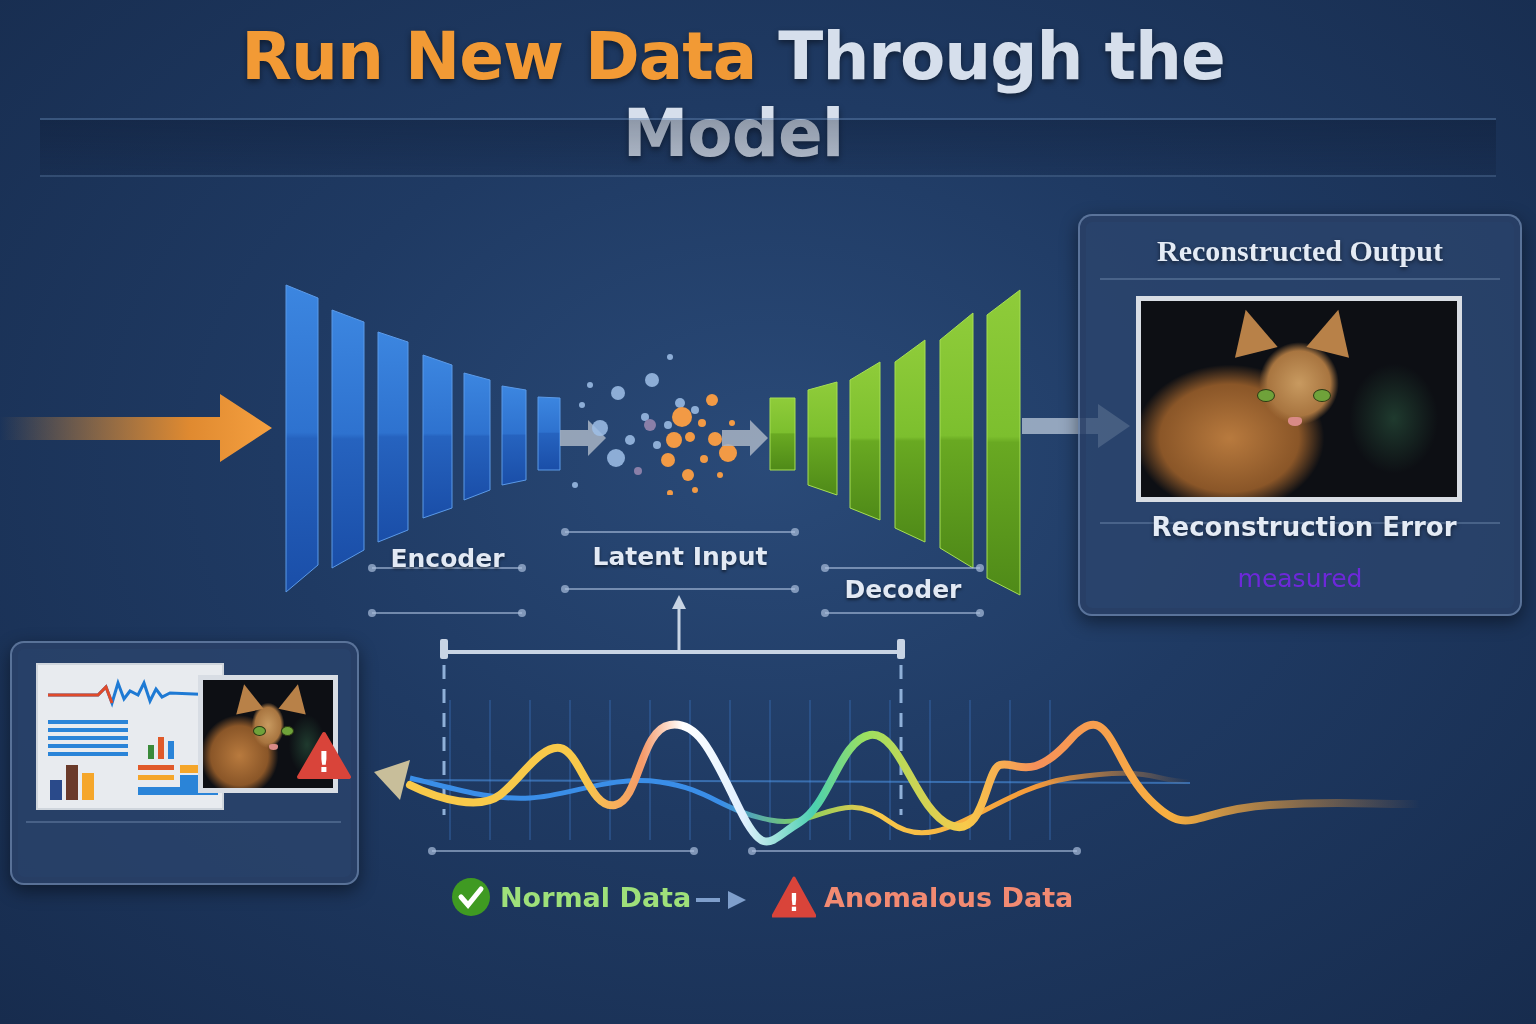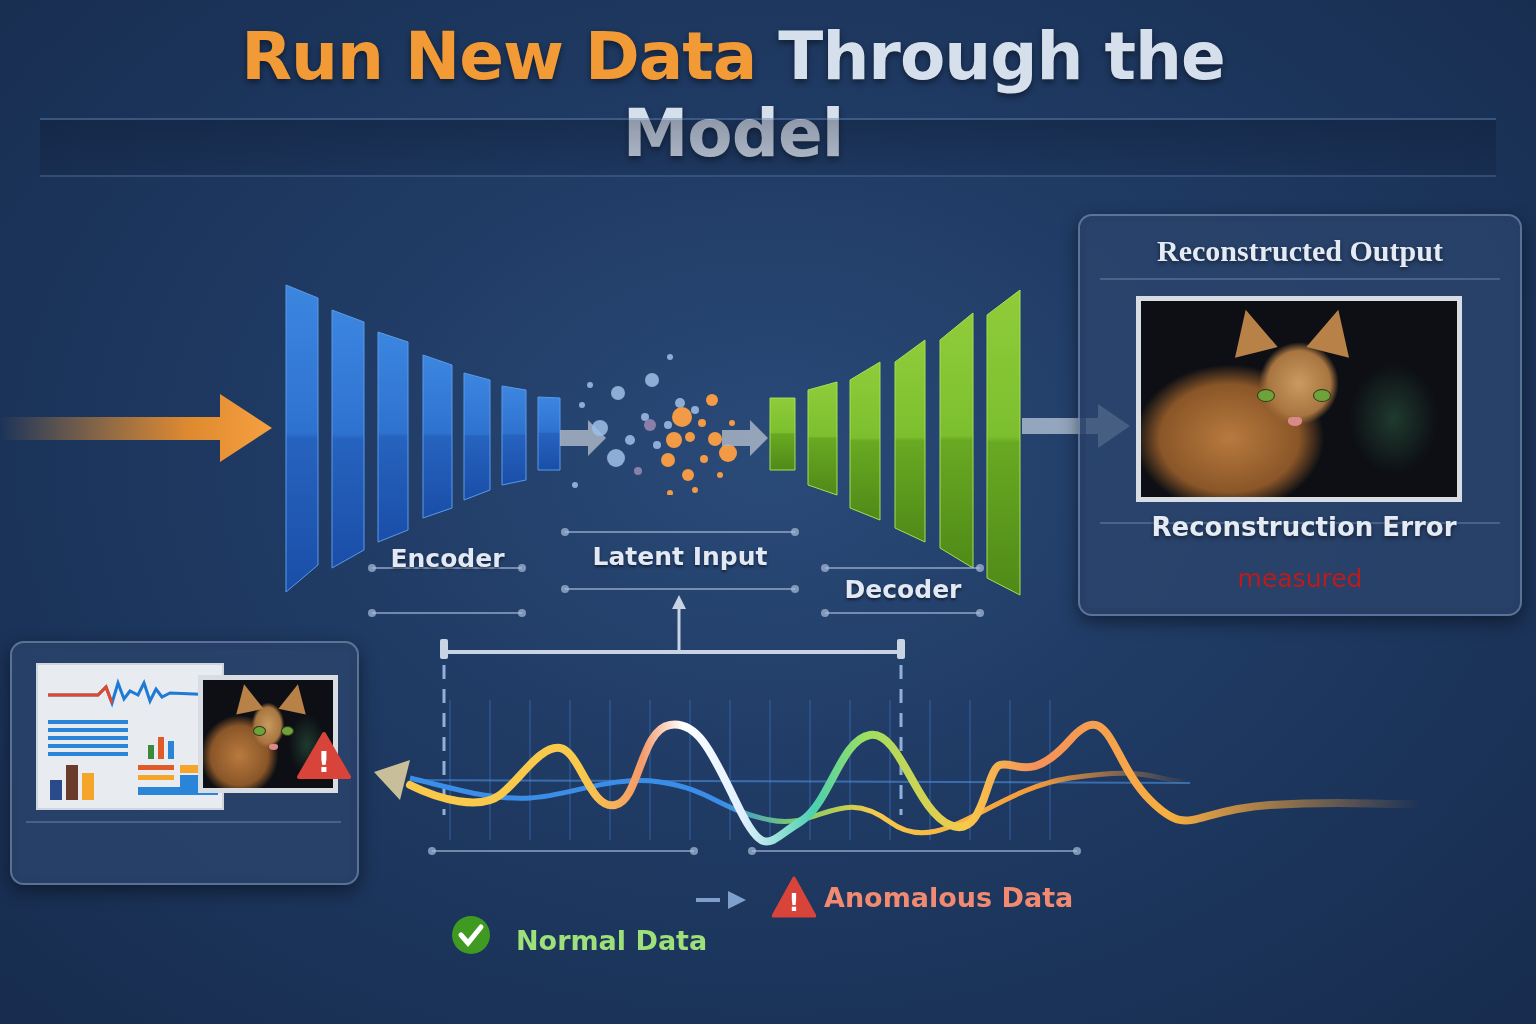--- a/index.html
+++ b/index.html
@@ -230,21 +230,21 @@
   </g>
   <line x1="40" y1="80" x2="820" y2="83" stroke="#4a90e0" stroke-width="2" opacity="0.6"></line>
   <path d="M40 78 C90 90, 120 100, 160 98 S240 75, 290 82 S350 110, 400 120 S470 85, 520 122 S620 90, 700 78 S780 80, 820 82" fill="none" stroke="url(#wave2)" stroke-width="5"></path>
   <path d="M40 85 C70 100, 110 110, 130 95 S170 45, 190 48 S220 110, 245 105 S270 30, 300 25 S345 60, 370 110 S400 140, 430 122 S470 40, 500 35 S545 110, 580 125 S615 70, 630 65 S660 85, 700 40 S740 60, 780 100 S820 110, 900 105 S1000 105, 1050 104" fill="none" stroke="url(#wave)" stroke-width="8" stroke-linecap="round"></path>
   <path d="M4 72 L40 60 L30 100 Z" fill="#c8be9a"></path>
 </svg>
 
 <div class="line" style="left:432px; top:850px; width:262px;"></div>
 <div class="line" style="left:752px; top:850px; width:325px;"></div>
 
-<div class="abs" style="left:450px; top:876px; display:flex; align-items:flex-end; gap:24px;margin-top:38px;">
+<div class="abs" style="left:450px; top:876px; display:flex; align-items:center; gap:8px;">
   <svg width="42" height="42">
     <circle cx="21" cy="21" r="19" fill="#3f9a22"></circle>
     <path d="M11 21 L18 29 L31 13" stroke="#ffffff" stroke-width="5" fill="none" stroke-linecap="round"></path>
   </svg>
   <span class="legend-text" style="color:#9ee07a;">Normal Data</span>
 </div>
 <svg class="abs" style="left:696px; top:888px;" width="56" height="24">
   <rect x="0" y="10" width="24" height="4" fill="#7f9fcc"></rect>
   <path d="M32 3 L50 12 L32 21 Z" fill="#7f9fcc"></path>
 </svg>
@@ -300,14 +300,14 @@
   <div class="abs divider" style="left:20px; top:62px; width:400px;"></div>
   <div class="abs cat-photo" style="left:56px; top:80px; width:326px; height:206px;">
     <div class="cat-ear" style="left:88px; top:8px; transform:rotate(-14deg);"></div>
     <div class="cat-ear" style="left:170px; top:8px; transform:rotate(14deg);"></div>
     <div class="cat-eye" style="left:116px; top:88px;"></div>
     <div class="cat-eye" style="left:172px; top:88px;"></div>
     <div class="cat-nose" style="left:147px; top:116px;"></div>
   </div>
   <div class="abs divider" style="left:20px; top:306px; width:400px;"></div>
   <div class="abs panel-label" style="left:0; top:296px; width:448px; font-size:26px;">Reconstruction Error</div>
-  <div class="abs" style="left:0; top:348px; width:440px; text-align:center; color:#b91c1c; font-family:'DejaVu Sans', sans-serif; font-size:25px;">measured</div>
+  <div class="abs" style="left:0; top:348px; width:440px; text-align:center; color:#6d28d9; font-family:'DejaVu Sans', sans-serif; font-size:25px;">measured</div>
 </div>
 
 </body></html>

